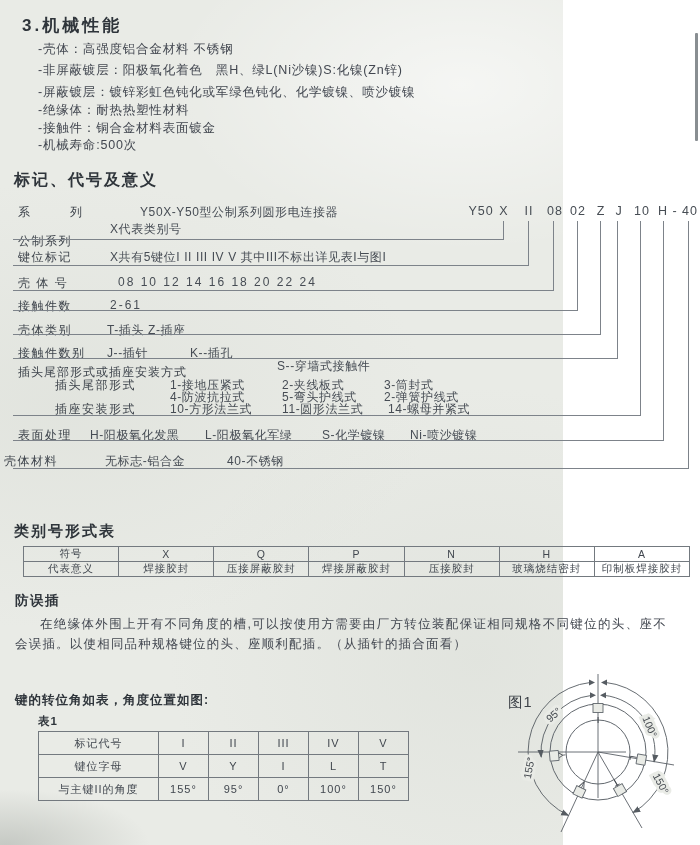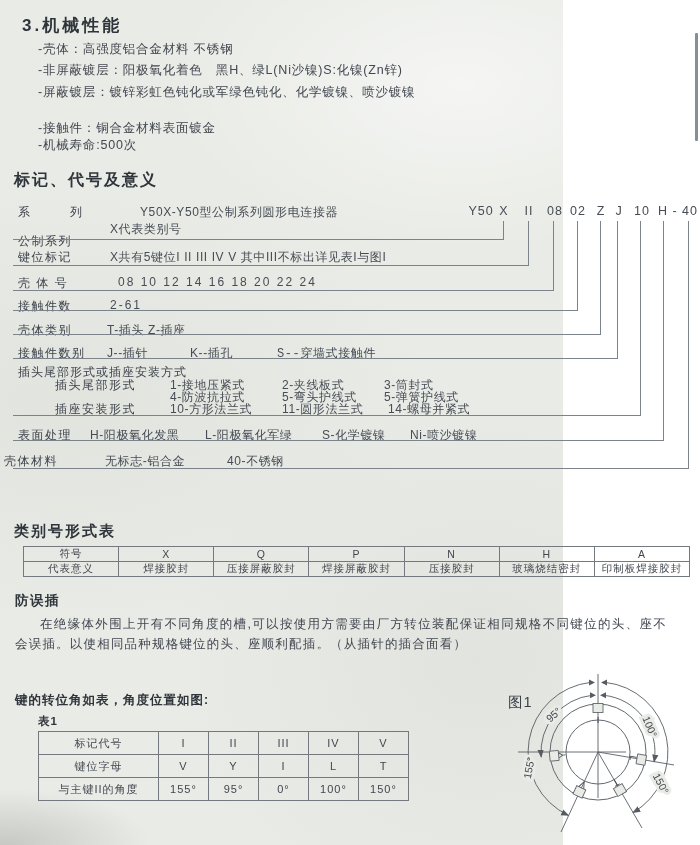--- a/index.html
+++ b/index.html
@@ -44,20 +44,21 @@
 <body>
 
 <div id="page">
 
   <div class="abs artifact" style="left:695px;top:33px;width:2.5px;height:108px;"></div>
 
   <div class="abs h1" style="left:22px;top:14px;">3.机械性能</div>
   <div class="abs mech-item" style="left:38px;top:41px;">-壳体：高强度铝合金材料 不锈钢</div>
   <div class="abs mech-item" style="left:38px;top:62px;">-非屏蔽镀层：阳极氧化着色　黑H、绿L(Ni沙镍)S:化镍(Zn锌)</div>
   <div class="abs mech-item" style="left:38px;top:84px;">-屏蔽镀层：镀锌彩虹色钝化或军绿色钝化、化学镀镍、喷沙镀镍</div>
+  <div class="abs mech-item" style="left:38px;top:102px;">-绝缘体：耐热热塑性材料</div>
   <div class="abs mech-item" style="left:38px;top:120px;">-接触件：铜合金材料表面镀金</div>
   <div class="abs mech-item" style="left:38px;top:137px;">-机械寿命:500次</div>
 
   <div class="abs h2" style="left:14px;top:170px;">标记、代号及意义</div>
 
   <div class="abs tok" style="left:481px;top:204px;">Y50</div>
   <div class="abs tok" style="left:504px;top:204px;">X</div>
   <div class="abs tok" style="left:529px;top:204px;">II</div>
   <div class="abs tok" style="left:555px;top:204px;">08</div>
   <div class="abs tok" style="left:578px;top:204px;">02</div>
@@ -80,30 +81,30 @@
 
   <div class="abs rowlab" style="left:18px;top:298px;">接触件数</div>
   <div class="abs rowval" style="left:110px;top:298px;letter-spacing:2px;">2-61</div>
 
   <div class="abs rowlab" style="left:18px;top:322px;">壳体类别</div>
   <div class="abs rowval" style="left:107px;top:322px;">T-插头 Z-插座</div>
 
   <div class="abs rowlab" style="left:18px;top:345px;">接触件数别</div>
   <div class="abs rowval" style="left:107px;top:345px;">J--插针</div>
   <div class="abs rowval" style="left:190px;top:345px;">K--插孔</div>
-  <div class="abs rowval" style="left:277px;top:345px;font-family:Liberation Mono, monospace;">S--穿墙式接触件</div>
+  <div class="abs rowval" style="left:277px;top:358px;">S--穿墙式接触件</div>
 
   <div class="abs rowlab" style="left:18px;top:364px;letter-spacing:1px;">插头尾部形式或插座安装方式</div>
   <div class="abs rowlab" style="left:55px;top:377px;">插头尾部形式</div>
   <div class="abs rowval" style="left:170px;top:377px;">1-接地压紧式</div>
   <div class="abs rowval" style="left:282px;top:377px;">2-夹线板式</div>
   <div class="abs rowval" style="left:384px;top:377px;">3-筒封式</div>
   <div class="abs rowval" style="left:170px;top:389px;">4-防波抗拉式</div>
   <div class="abs rowval" style="left:282px;top:389px;">5-弯头护线式</div>
-  <div class="abs rowval" style="left:384px;top:389px;">5-弹簧护线式</div>
+  <div class="abs rowval" style="left:384px;top:389px;">2-弹簧护线式</div>
   <div class="abs rowlab" style="left:55px;top:401px;">插座安装形式</div>
   <div class="abs rowval" style="left:170px;top:401px;">10-方形法兰式</div>
   <div class="abs rowval" style="left:282px;top:401px;">11-圆形法兰式</div>
   <div class="abs rowval" style="left:388px;top:401px;">14-螺母并紧式</div>
 
   <div class="abs rowlab" style="left:18px;top:427px;">表面处理</div>
   <div class="abs rowval" style="left:90px;top:427px;">H-阳极氧化发黑</div>
   <div class="abs rowval" style="left:205px;top:427px;">L-阳极氧化军绿</div>
   <div class="abs rowval" style="left:322px;top:427px;">S-化学镀镍</div>
   <div class="abs rowval" style="left:410px;top:427px;">Ni-喷沙镀镍</div>

